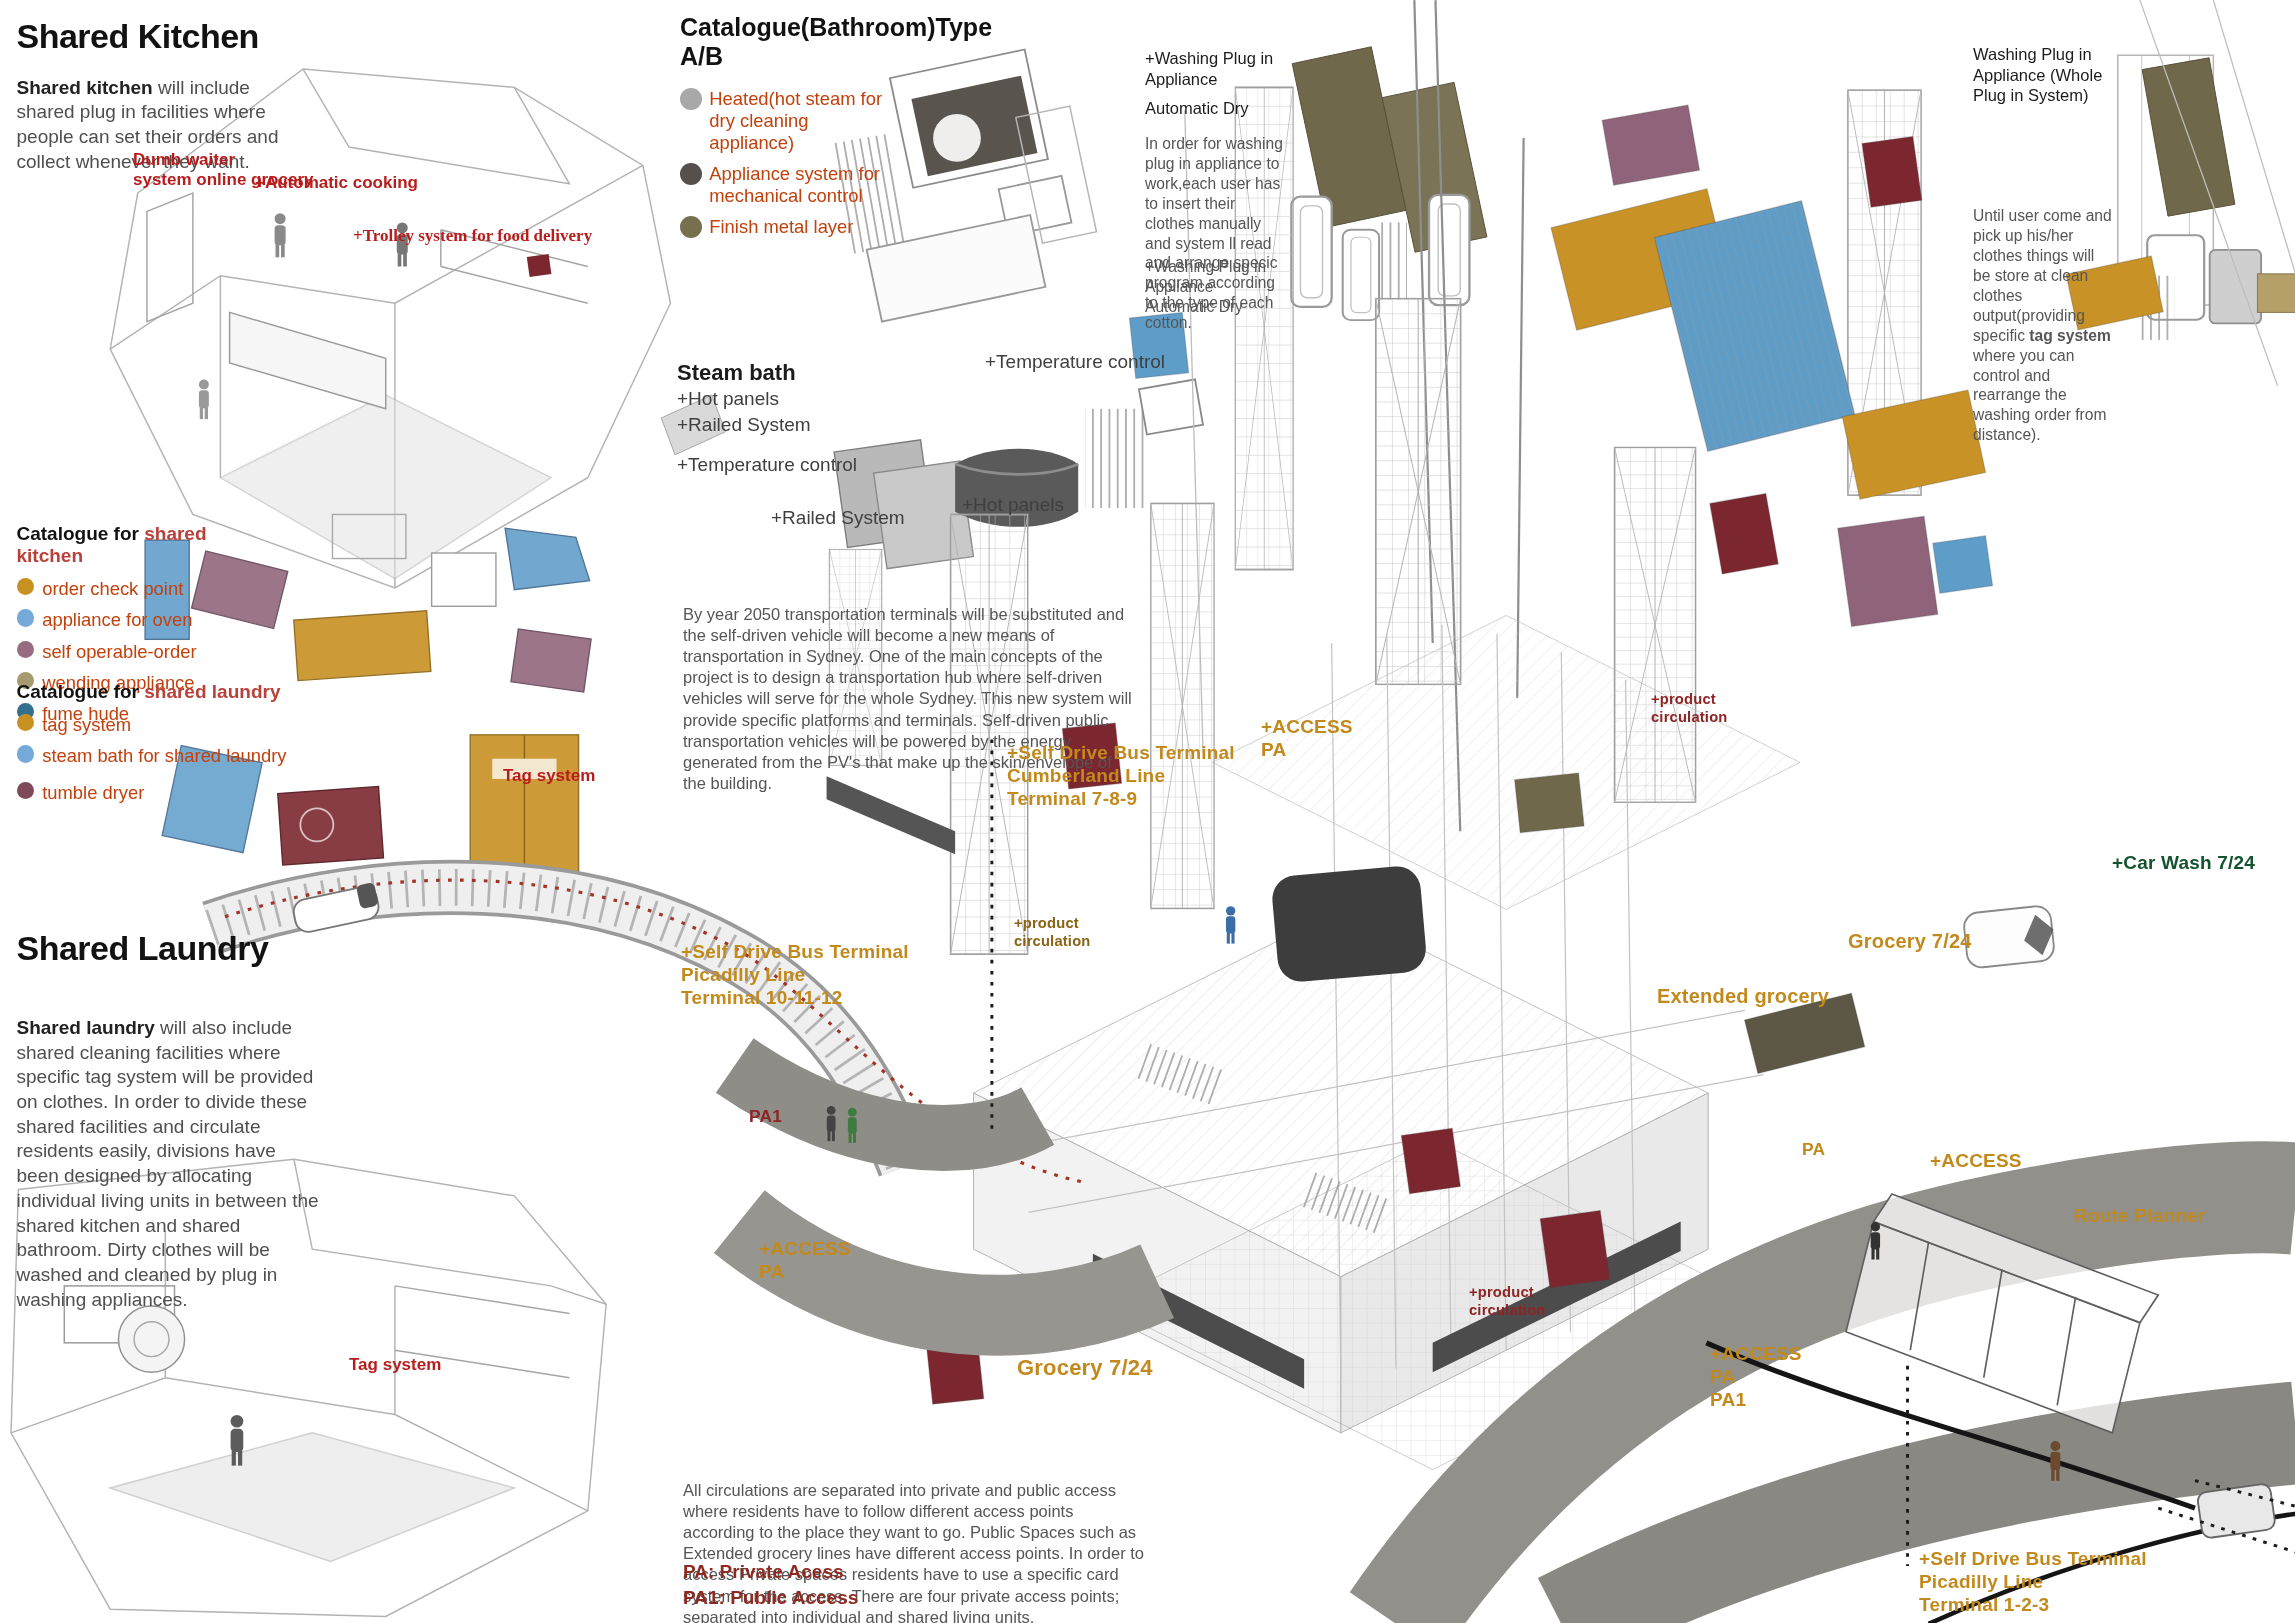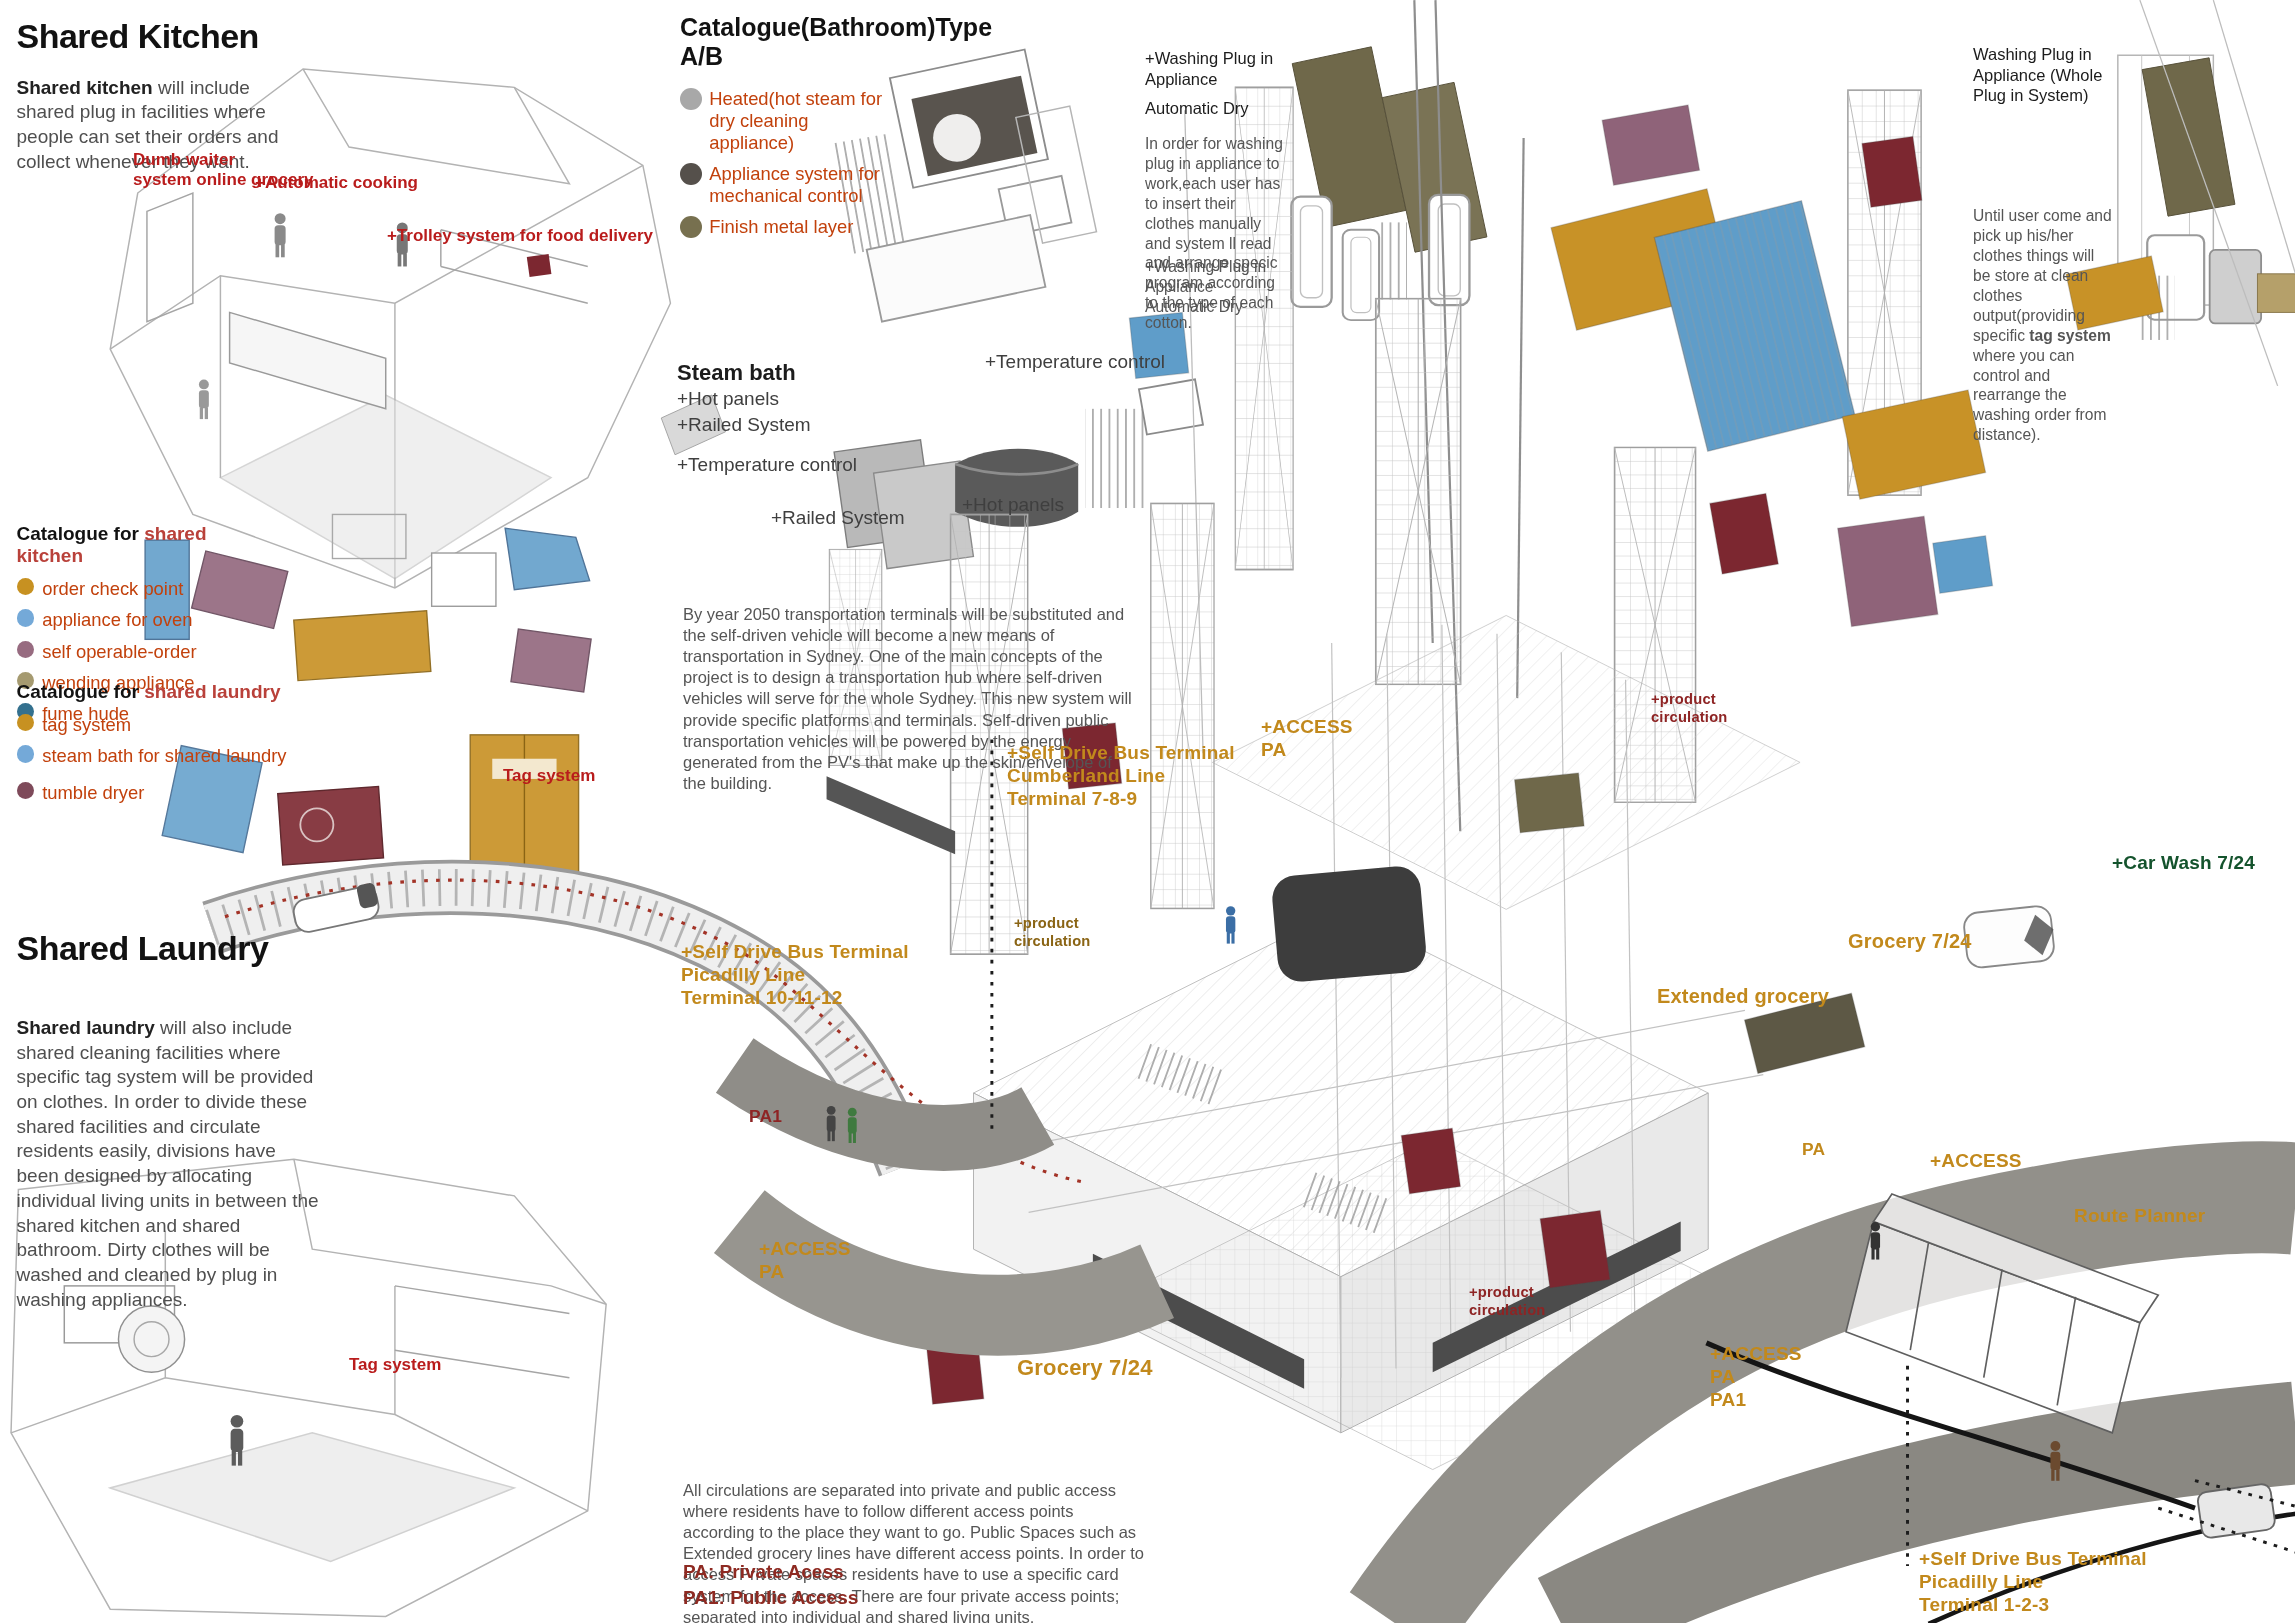--- a/index.html
+++ b/index.html
@@ -427,21 +427,21 @@
     </div>
   </div>
 <div id="sketch-labels">
     <div class="sketch-label" style="left: 133px; top: 150px;">
       <div>Dumb waiter</div>
       <div>system online grocery</div>
     </div>
     <div class="sketch-label" style="left: 255px; top: 173px;">
       <div>+Automatic cooking</div>
     </div>
-    <div class="sketch-label" style="left: 387px; top: 226px;">
+    <div class="sketch-label" style="left: 353px; top: 226px; font-family: Liberation Serif, serif;">
       <div>+Trolley system for food delivery</div>
     </div>
     <div class="sketch-label" style="left: 503px; top: 766px;">
       <div>Tag system</div>
     </div>
     <div class="sketch-label" style="left: 349px; top: 1355px;">
       <div>Tag system</div>
     </div>
   </div>
 

